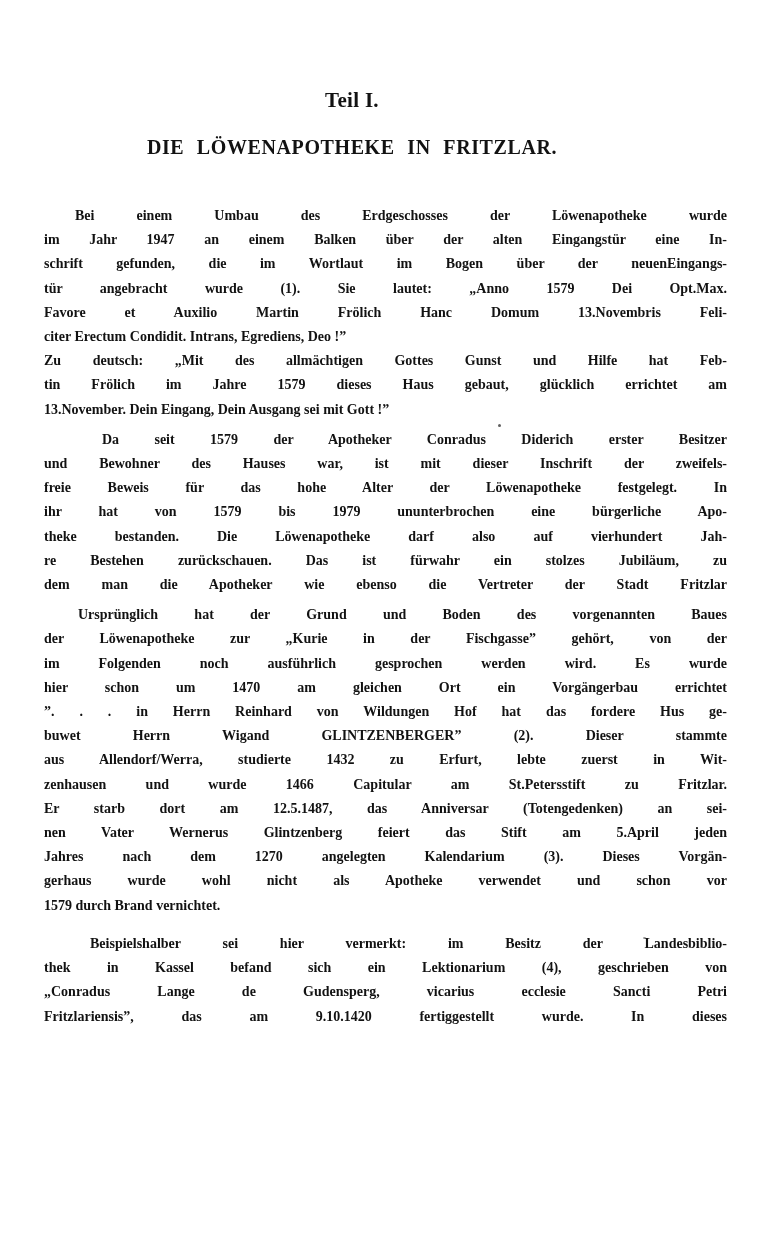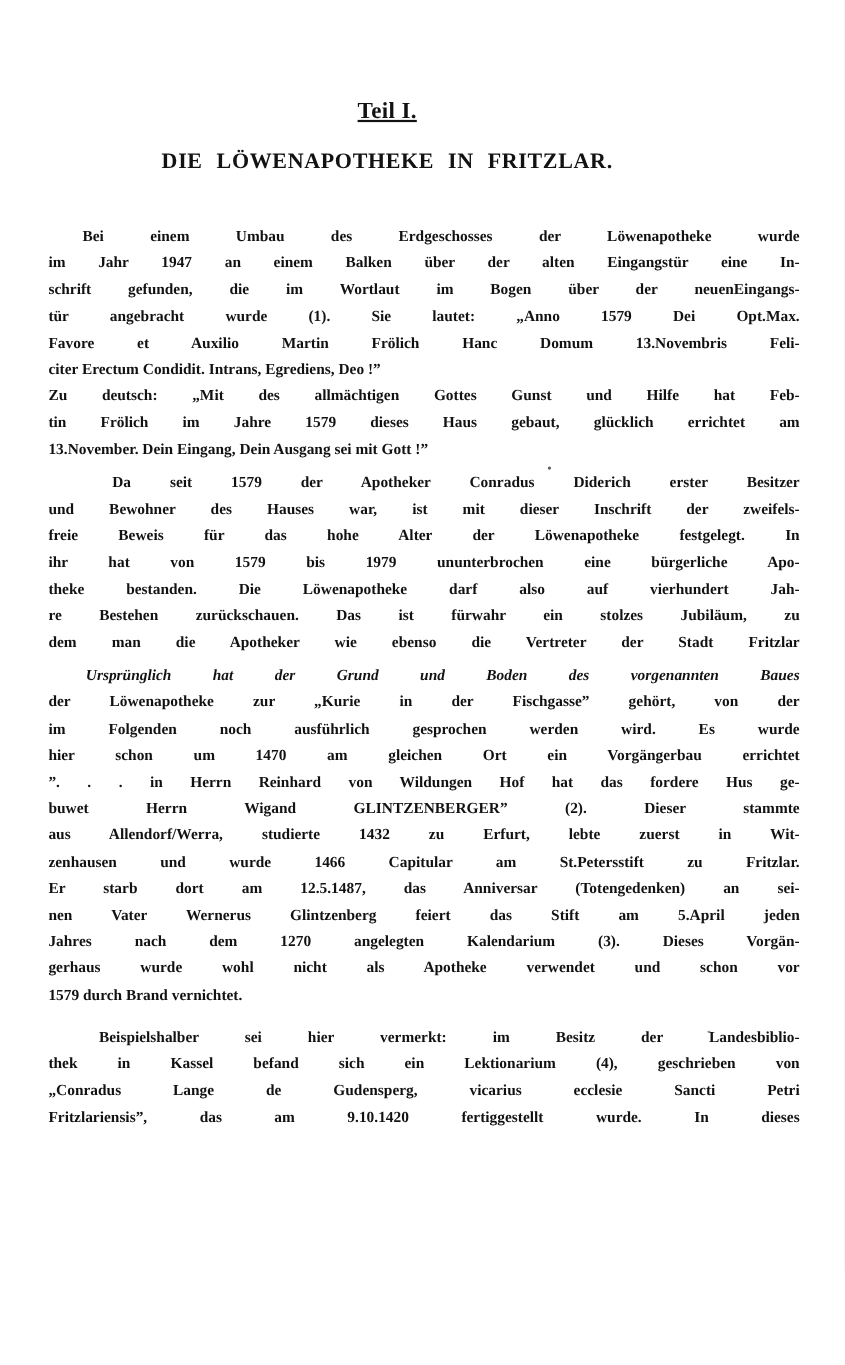--- a/index.html
+++ b/index.html
@@ -25,21 +25,20 @@
     text-align: center;
   }
   .part-title {
     position: absolute;
     top: 88px;
     left: 0;
     width: 100%;
     font-size: 21px;
     font-weight: 700;
     letter-spacing: 0.3px;
-    text-decoration: underline;
   }
   .chapter-title {
     position: absolute;
     top: 136px;
     left: 0;
     width: 100%;
     font-size: 20px;
     font-weight: 700;
     letter-spacing: 0.6px;
     word-spacing: 7px;
@@ -60,21 +59,21 @@
   .line {
     text-align: justify;
     text-align-last: justify;
     white-space: normal;
   }
   .line.end {
     text-align-last: left;
   }
   .p1 .first { padding-left: 31px; }
   .p2 .first { padding-left: 58px; }
-  .p3 .first { padding-left: 34px; font-style: italic; }
+  .p3 .first { padding-left: 34px; }
   .p4 .first { padding-left: 46px; }
   .speck {
     position: absolute;
     background: #2a2a2a;
     border-radius: 50%;
   }
   .speck.a { left: 498px; top: 424px; width: 3px; height: 3px; opacity: .75; }
   .speck.b { left: 643px; top: 937px; width: 3px; height: 2px; opacity: .5; }
 </style>
 </head>

